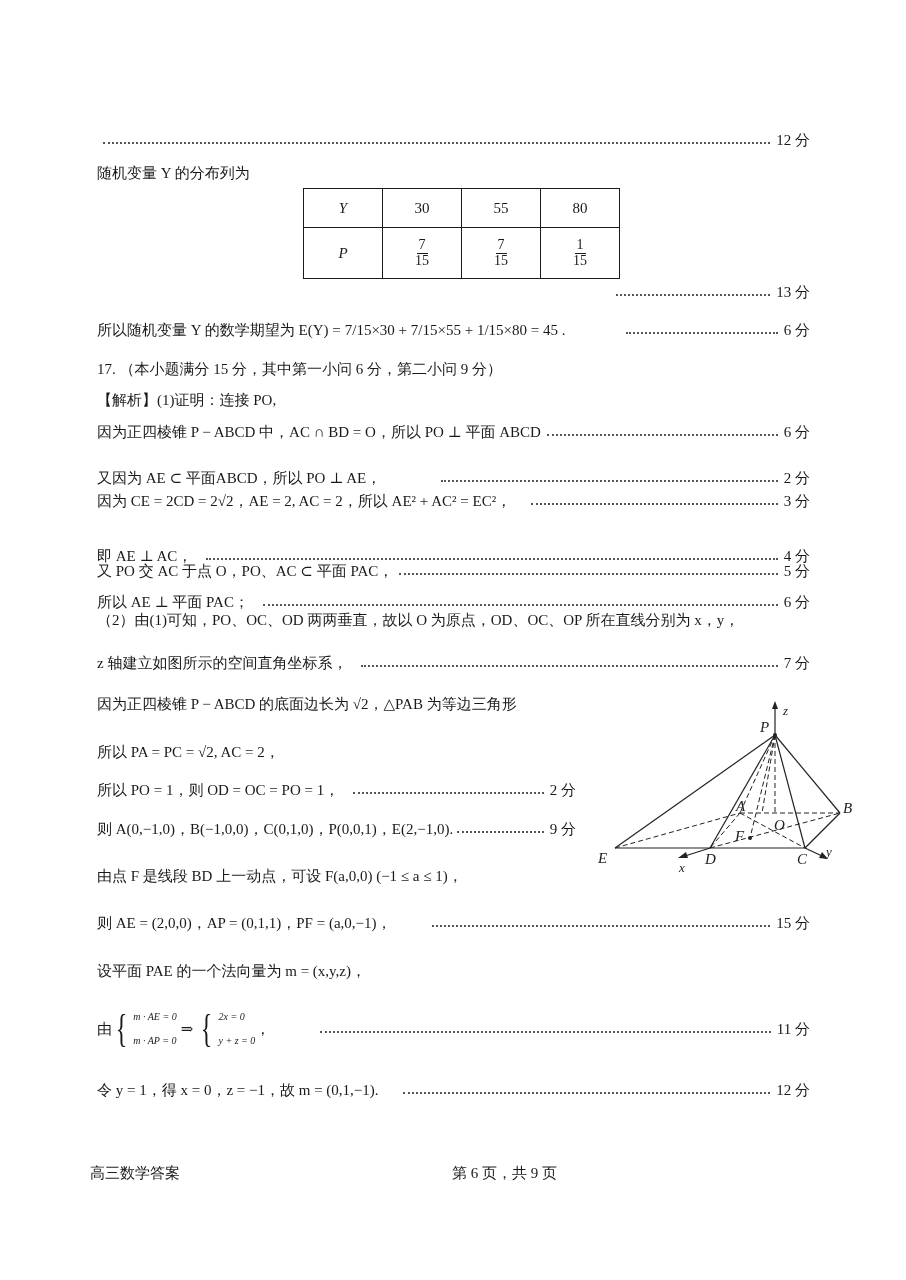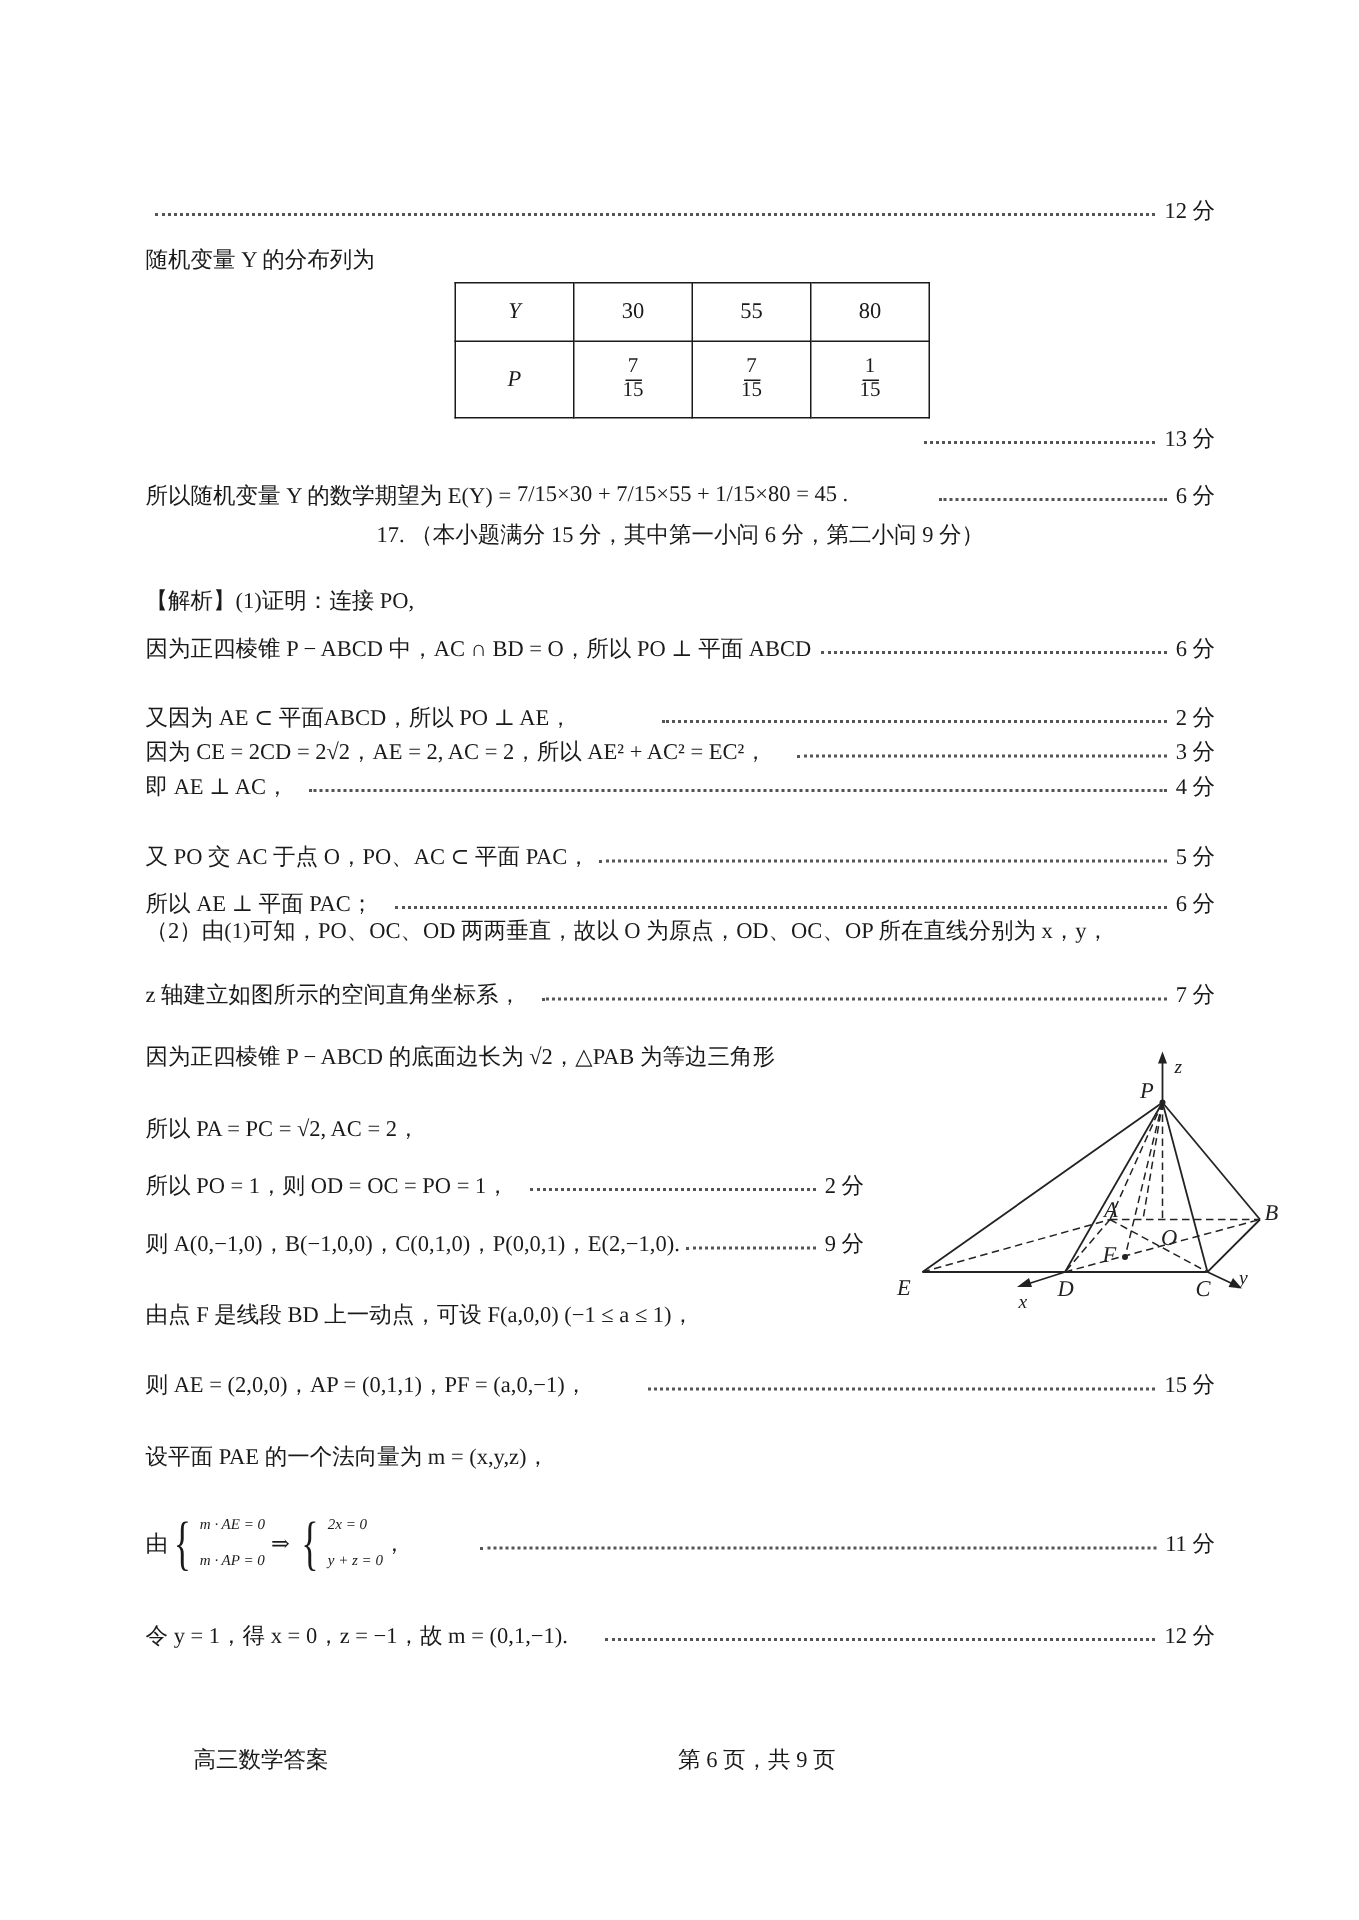--- a/index.html
+++ b/index.html
@@ -65,42 +65,42 @@
   <span class="score">13 分</span>
 </div>
 
 <div class="line" style="top:318px;">
   <span class="txt">所以随机变量 Y 的数学期望为 E(Y) =</span>
   <span class="txt" style="margin-left:4px;">7/15×30 + 7/15×55 + 1/15×80 = 45 .</span>
   <span class="dots" style="margin-left:60px;"></span>
   <span class="score">6 分</span>
 </div>
 
-<div class="line" style="top:344px;justify-content:center;">
+<div class="line" style="top:357px;">
   <span class="txt">17. （本小题满分 15 分，其中第一小问 6 分，第二小问 9 分）</span>
 </div>
 <div class="line" style="top:388px;">
   <span class="txt">【解析】(1)证明：连接 PO,</span>
 </div>
 <div class="line" style="top:420px;">
   <span class="txt">因为正四棱锥 P − ABCD 中，AC ∩ BD = O，所以 PO ⊥ 平面 ABCD</span>
   <span class="dots"></span>
   <span class="score">6 分</span>
 </div>
 <div class="line" style="top:450px;margin-top:16px;">
   <span class="txt">又因为 AE ⊂ 平面ABCD，所以 PO ⊥ AE，</span>
   <span class="dots" style="margin-left:60px;"></span>
   <span class="score">2 分</span>
 </div>
 <div class="line" style="top:489px;">
   <span class="txt">因为 CE = 2CD = 2√2，AE = 2, AC = 2，所以 AE² + AC² = EC²，</span>
   <span class="dots" style="margin-left:20px;"></span>
   <span class="score">3 分</span>
 </div>
-<div class="line" style="top:512px;align-items:center;">
+<div class="line" style="top:544px;align-items:center;">
   <span class="txt">即 AE ⊥ AC，</span>
   <span class="dots" style="margin-left:14px;"></span>
   <span class="score">4 分</span>
 </div>
 <div class="line" style="top:559px;">
   <span class="txt">又 PO 交 AC 于点 O，PO、AC ⊂ 平面 PAC，</span>
   <span class="dots"></span>
   <span class="score">5 分</span>
 </div>
 <div class="line" style="top:590px;">
@@ -212,14 +212,14 @@
     <text x="184" y="135">O</text>
     <text x="145" y="146">F</text>
     <text x="8" y="168">E</text>
     <text x="115" y="169">D</text>
     <text x="207" y="169">C</text>
     <text x="89" y="177" font-size="13">x</text>
     <text x="236" y="161" font-size="13">y</text>
   </g>
 </svg>
 
-<div class="footer" style="left:90px;margin-left:39px;">高三数学答案</div>
+<div class="footer" style="left:90px;">高三数学答案</div>
 <div class="footer" style="left:452px;">第 6 页，共 9 页</div>
 
 </body></html>

